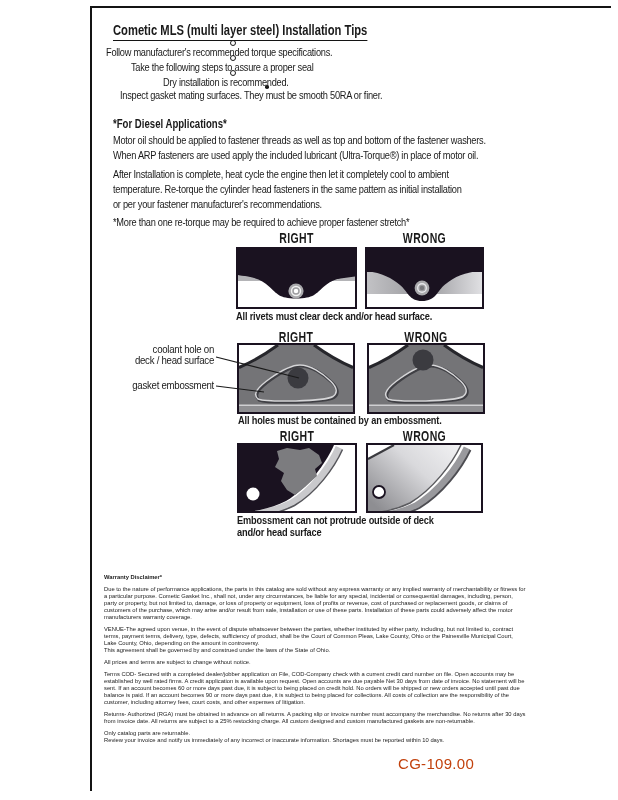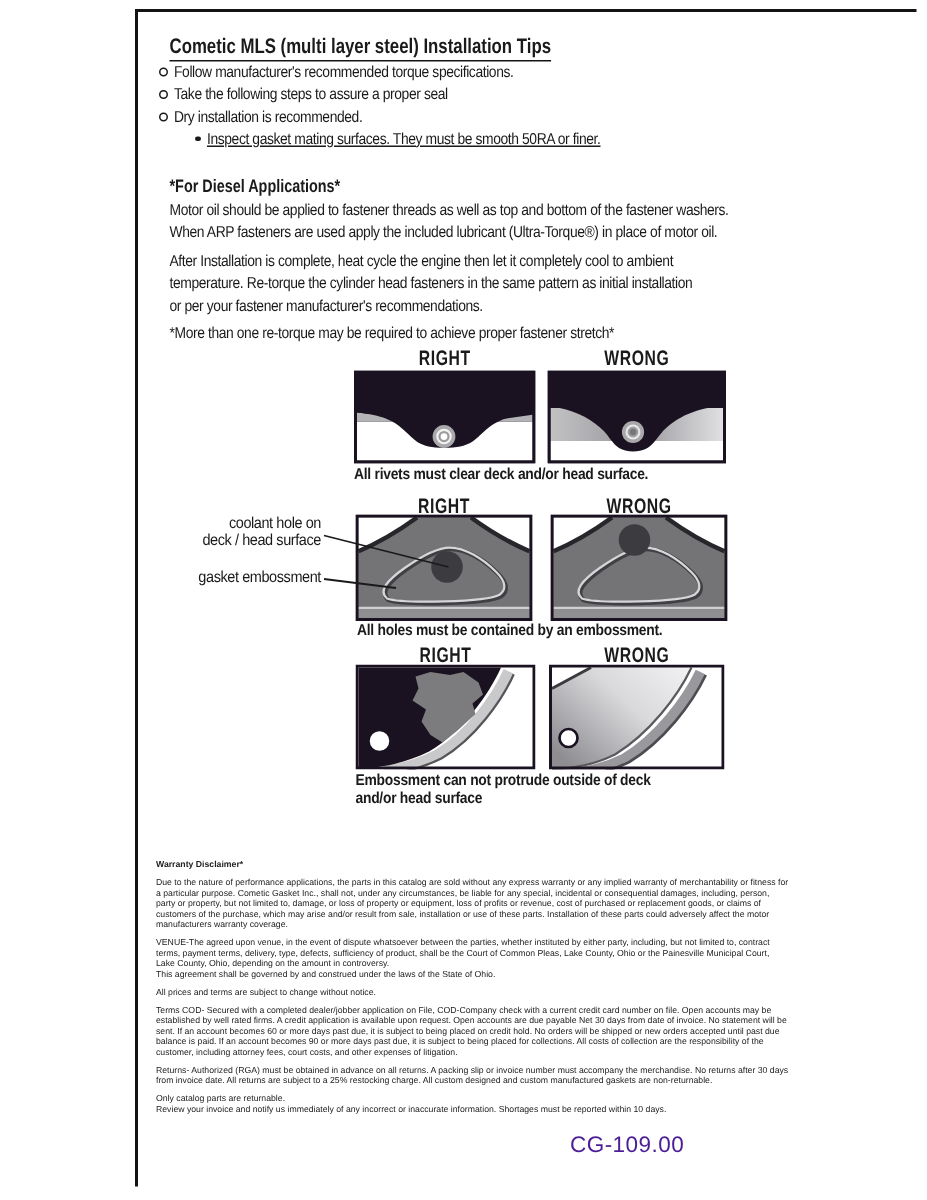--- a/index.html
+++ b/index.html
@@ -13,26 +13,26 @@
   .border-top{left:90px;top:6px;width:521px;height:2px;background:#141414;}
   .border-left{left:90px;top:6px;width:2px;height:785px;background:#141414;}
 
   
   .title{
     left:113px;top:22px;font-size:14px;font-weight:bold;white-space:nowrap;
     border-bottom:1.6px solid #141414;padding-bottom:2px;
     transform:scaleX(0.80);transform-origin:0 50%;letter-spacing:0px;
   }
   .bullets{left:106px;top:40px;}
-  .bullet-row{display:flex;align-items:center;height:15px;}
+  .bullet-row{display:flex;align-items:center;height:15px;flex-direction:column;}
   .marker-circle{
     width:4px;height:4px;border:1.1px solid #1a1a1a;border-radius:50%;
     flex:0 0 auto;margin-right:4px;
   }
-  .sub-bullets{left:130px;top:85px;text-decoration:underline;}
+  .sub-bullets{left:120px;top:85px;}
   .marker-dot{
     width:3.6px;height:3.6px;background:#1a1a1a;border-radius:50%;
     flex:0 0 auto;margin-right:4px;
   }
   .body-text{
     font-size:10.5px;letter-spacing:-0.3px;white-space:nowrap;
     transform:scaleX(0.88);transform-origin:0 50%;
   }
   .para{
     font-size:10.5px;letter-spacing:-0.3px;line-height:15px;white-space:pre-line;
@@ -58,21 +58,21 @@
   .ann{
     font-size:10.5px;letter-spacing:-0.3px;line-height:11px;text-align:right;
     white-space:pre-line;transform:scaleX(0.92);transform-origin:100% 0;
   }
 
   
   .disclaimer{left:104px;top:574px;width:422px;font-size:5.8px;line-height:7px;color:#222;}
   .disclaimer .head{font-weight:bold;margin:0 0 5px 0;}
   .disclaimer p{margin:0 0 5px 0;white-space:pre-line;letter-spacing:0px;}
 
-  .page-code{left:380px;top:755px;font-size:15px;letter-spacing:0.3px;color:#4c1d95;}
+  .page-code{left:398px;top:755px;font-size:15px;letter-spacing:0.3px;color:#c2410c;}
   svg{display:block;}
 </style>
 </head>
 <body>
 
 <div class="abs border-top"></div>
 <div class="abs border-left"></div>
 
 <div class="abs title">Cometic MLS (multi layer steel) Installation Tips</div>
 

